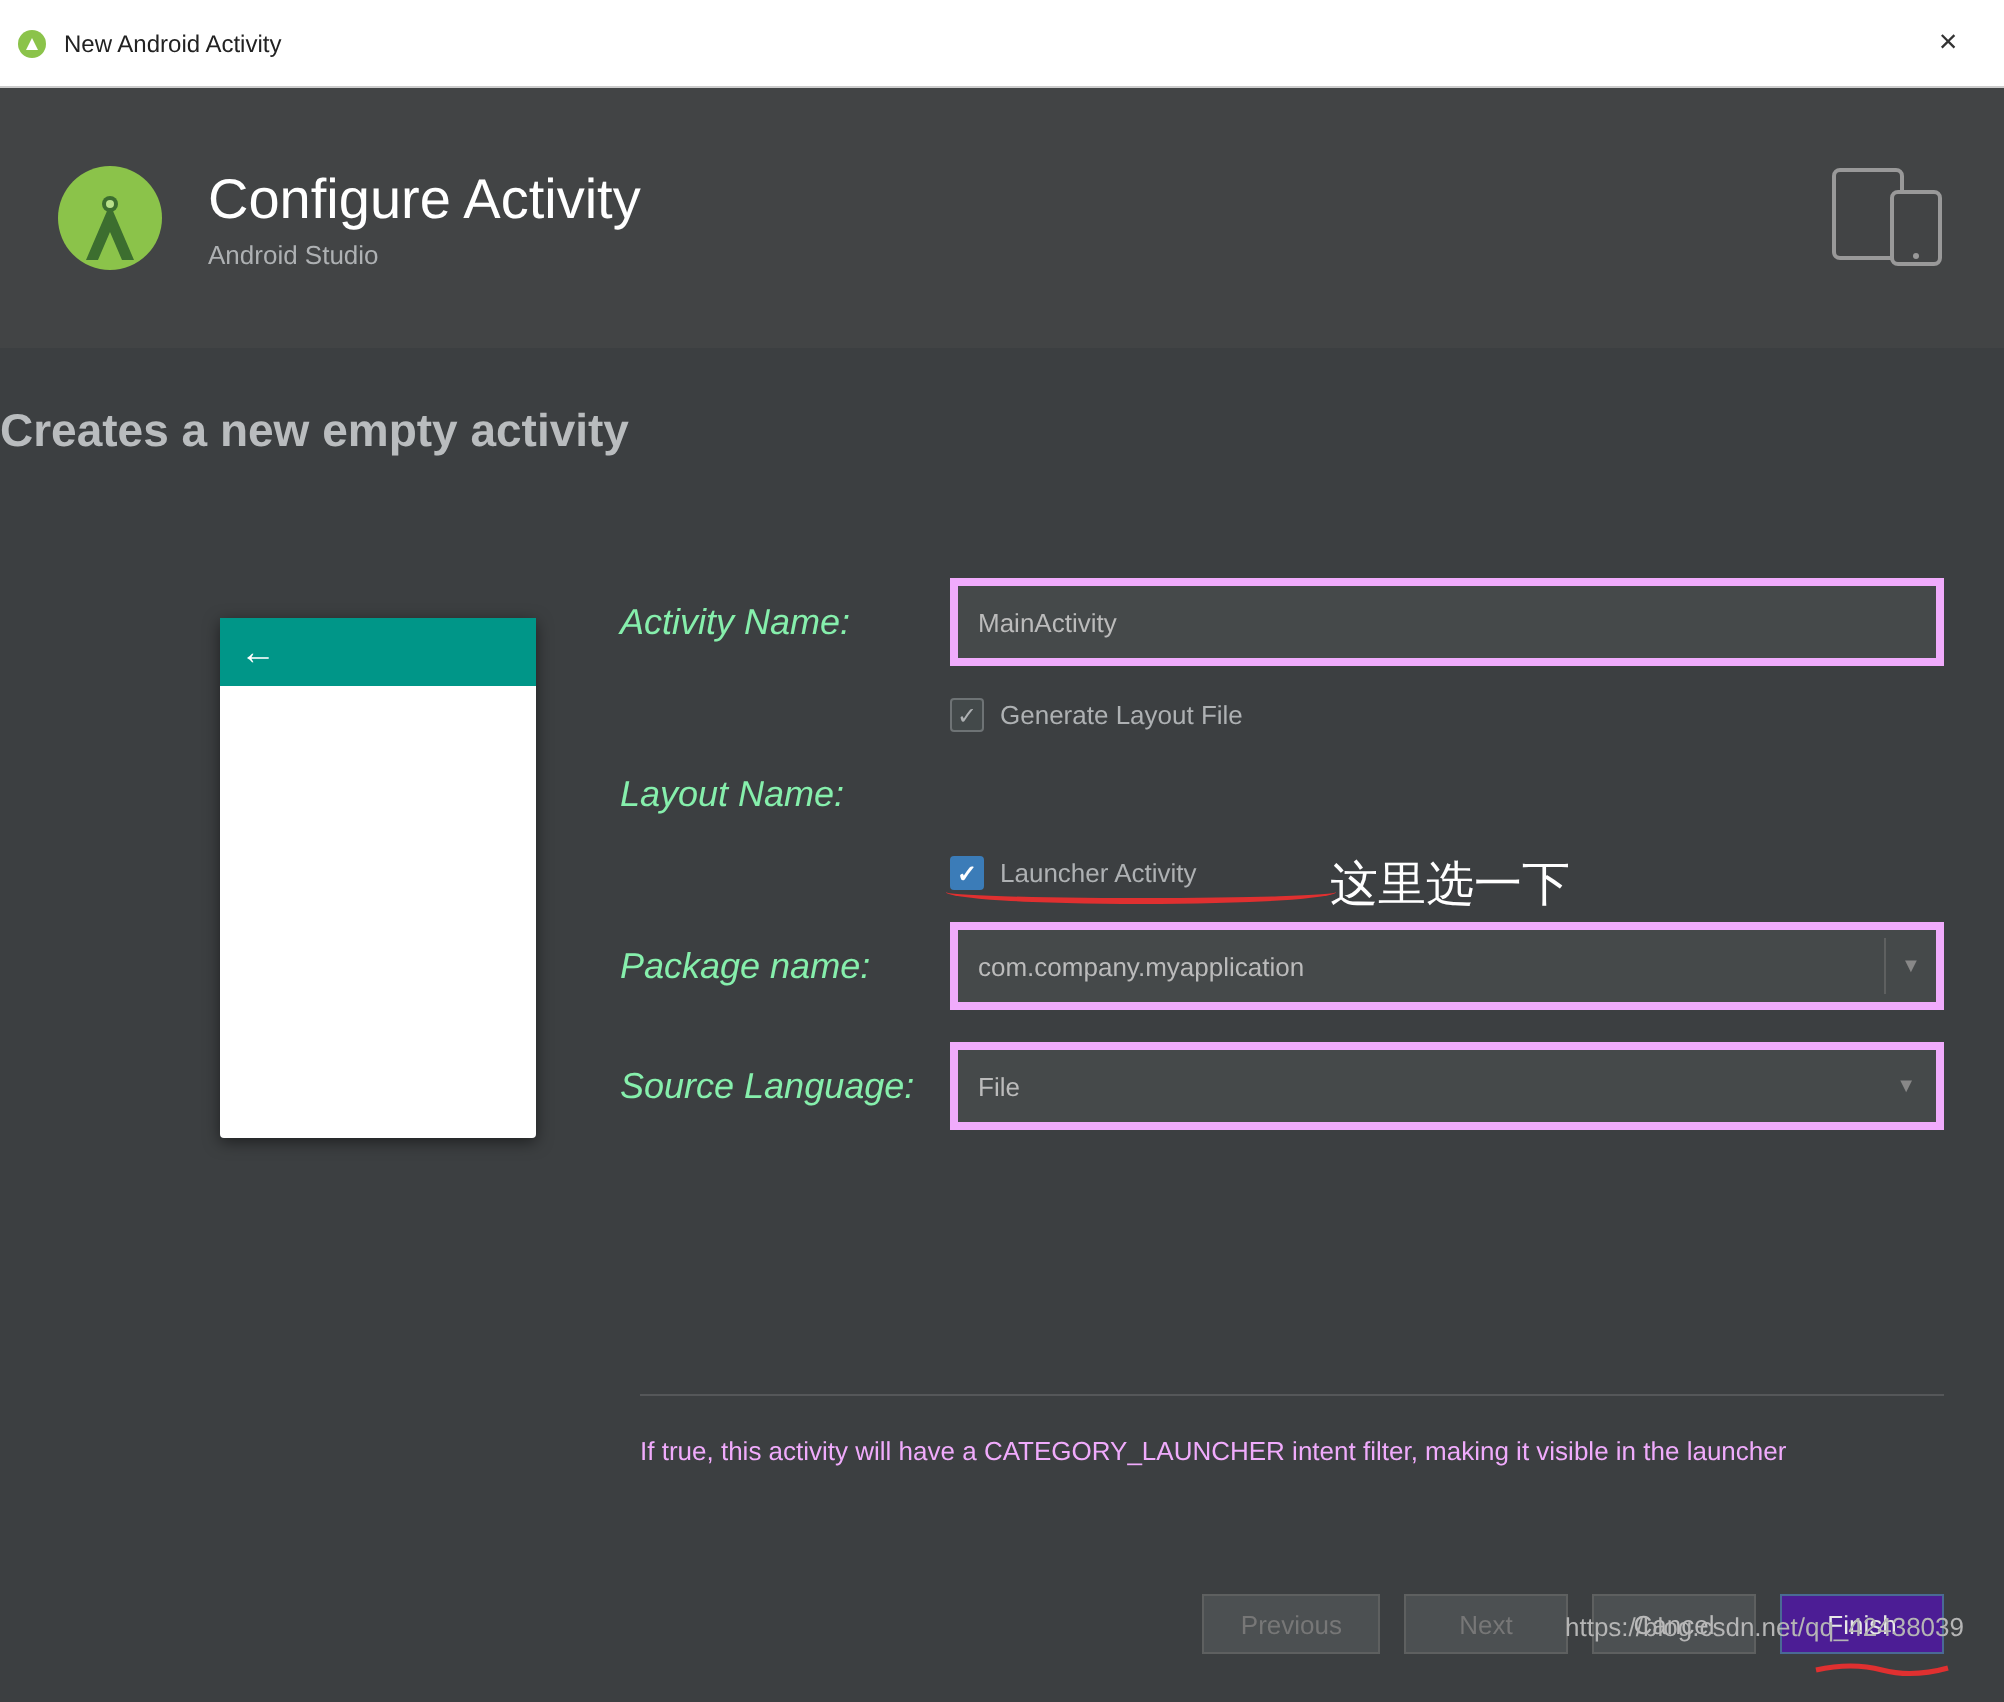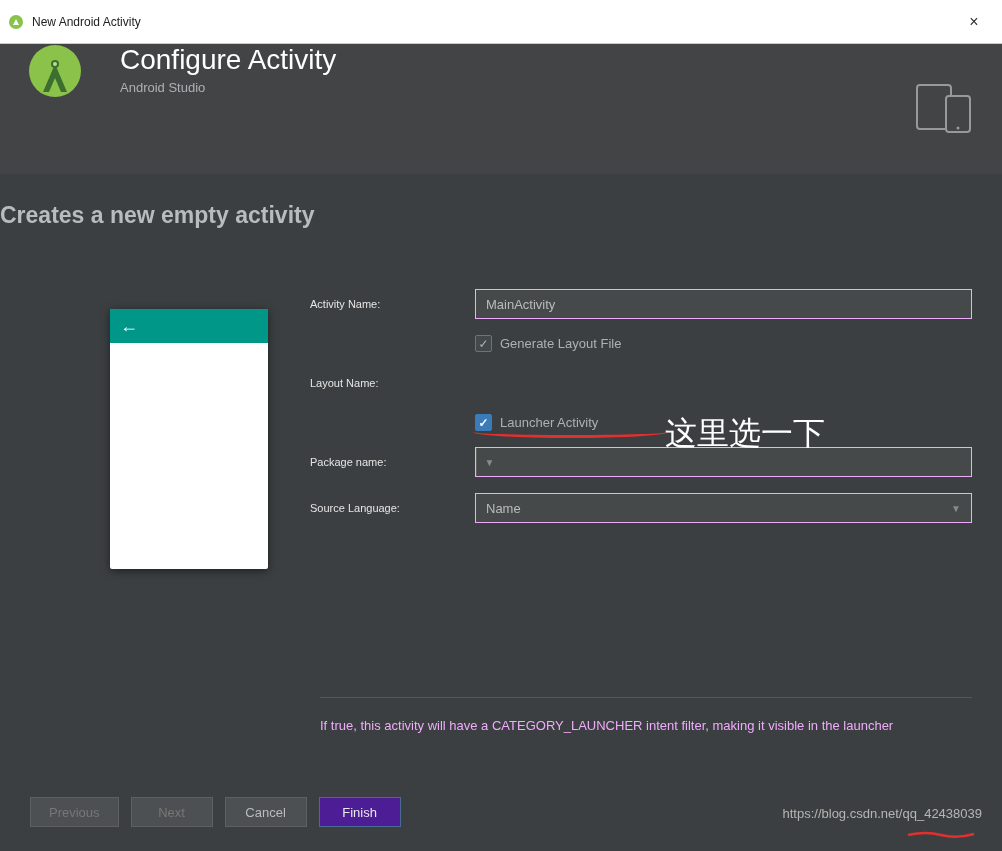--- a/index.html
+++ b/index.html
@@ -32,24 +32,23 @@
       text-align: center;
       font-size: 16px;
       color: #333;
       cursor: pointer;
       font-family: Arial;
     }
     .header {
       background: #424445;
       height: 130px;
       display: flex;
-      align-items: flex-start;
+      align-items: center;
       padding: 0 28px;
       position: relative;
-      gap: 16px;
     }
     .app-icon {
       width: 54px; height: 54px;
       margin-right: 22px;
     }
     .header-texts h1 {
       color: #ffffff;
       font-weight: 400;
       font-size: 28px;
       margin-bottom: 4px;
@@ -101,31 +100,32 @@
       position: relative;
     }
     .form-row {
       display: flex;
       align-items: center;
       margin-bottom: 16px;
       min-height: 30px;
     }
     .form-label {
       width: 165px;
-      font-size: 11px;
-      color: #e5e5e5;
+      font-size: 18px;
+      color: #86efac;
+      font-style: italic;
     }
     .text-input, .dropdown {
       flex: 1;
       background: #45494a;
-      border: 1px solid #f0abfc;
+      border: 4px solid #f0abfc;
       color: #bbbbbb;
       font-size: 13px;
       padding: 6px 10px;
-      height: 30px;
+      height: 44px;
       font-family: inherit;
     }
     .dropdown {
       display: flex;
       align-items: center;
       justify-content: space-between;
       cursor: pointer;
     }
     .dropdown-arrow {
       color: #888;
@@ -181,21 +181,21 @@
     }
     .red-underline {
       position: absolute;
       height: 6px;
       border-bottom: 3px solid #e03030;
       border-radius: 0 0 50% 50% / 0 0 100% 100%;
     }
     .annotation {
       position: absolute;
       color: #ffffff;
-      font-size: 32px;
+      font-size: 24px;
       font-family: "Microsoft YaHei", sans-serif;
       pointer-events: none;
       text-align: center;
     }
     .bottom-area {
       position: absolute;
       bottom: 0;
       left: 0;
       right: 0;
       padding: 0 30px 24px 30px;
@@ -209,21 +209,21 @@
     .help-text {
       color: #f0abfc;
       font-size: 13px;
       line-height: 1.6;
       margin-left: 290px;
       margin-bottom: 60px;
       max-width: 590px;
     }
     .button-row {
       display: flex;
-      justify-content: flex-start;
+      justify-content: flex-end;
       gap: 12px;
     }
     .btn {
       min-width: 82px;
       height: 30px;
       border: 1px solid #5e6060;
       background: #4c5052;
       color: #bbbbbb;
       font-size: 13px;
       cursor: pointer;
@@ -316,30 +316,31 @@
     <div class="checkbox-row" style="position:relative;">
       <span class="checkbox checked">✓</span>
       <span>Launcher Activity</span>
       <div class="red-underline" style="left:163px; top:18px; width:195px;"></div>
       <div class="annotation" style="left:355px; top:-2px;">这里选一下</div>
     </div>
 
     <div class="form-row">
       <div class="form-label">Package name:</div>
       <div class="dropdown split">
+        <span class="dd-text">com.company.myapplication</span>
         <span class="dd-btn">
             <span class="dropdown-arrow">▼</span>
           </span>
       </div>
     </div>
 
     <div class="form-row">
       <div class="form-label">Source Language:</div>
       <div class="dropdown">
-        <span>Name</span>
+        <span>File</span>
         <span class="dropdown-arrow">▼</span>
       </div>
     </div>
   </div>
 </div>
 
 <div class="bottom-area">
   <hr class="divider">
   <div class="help-text">If true, this activity will have a CATEGORY_LAUNCHER intent filter, making it visible in the launcher</div>
   <div class="button-row">

